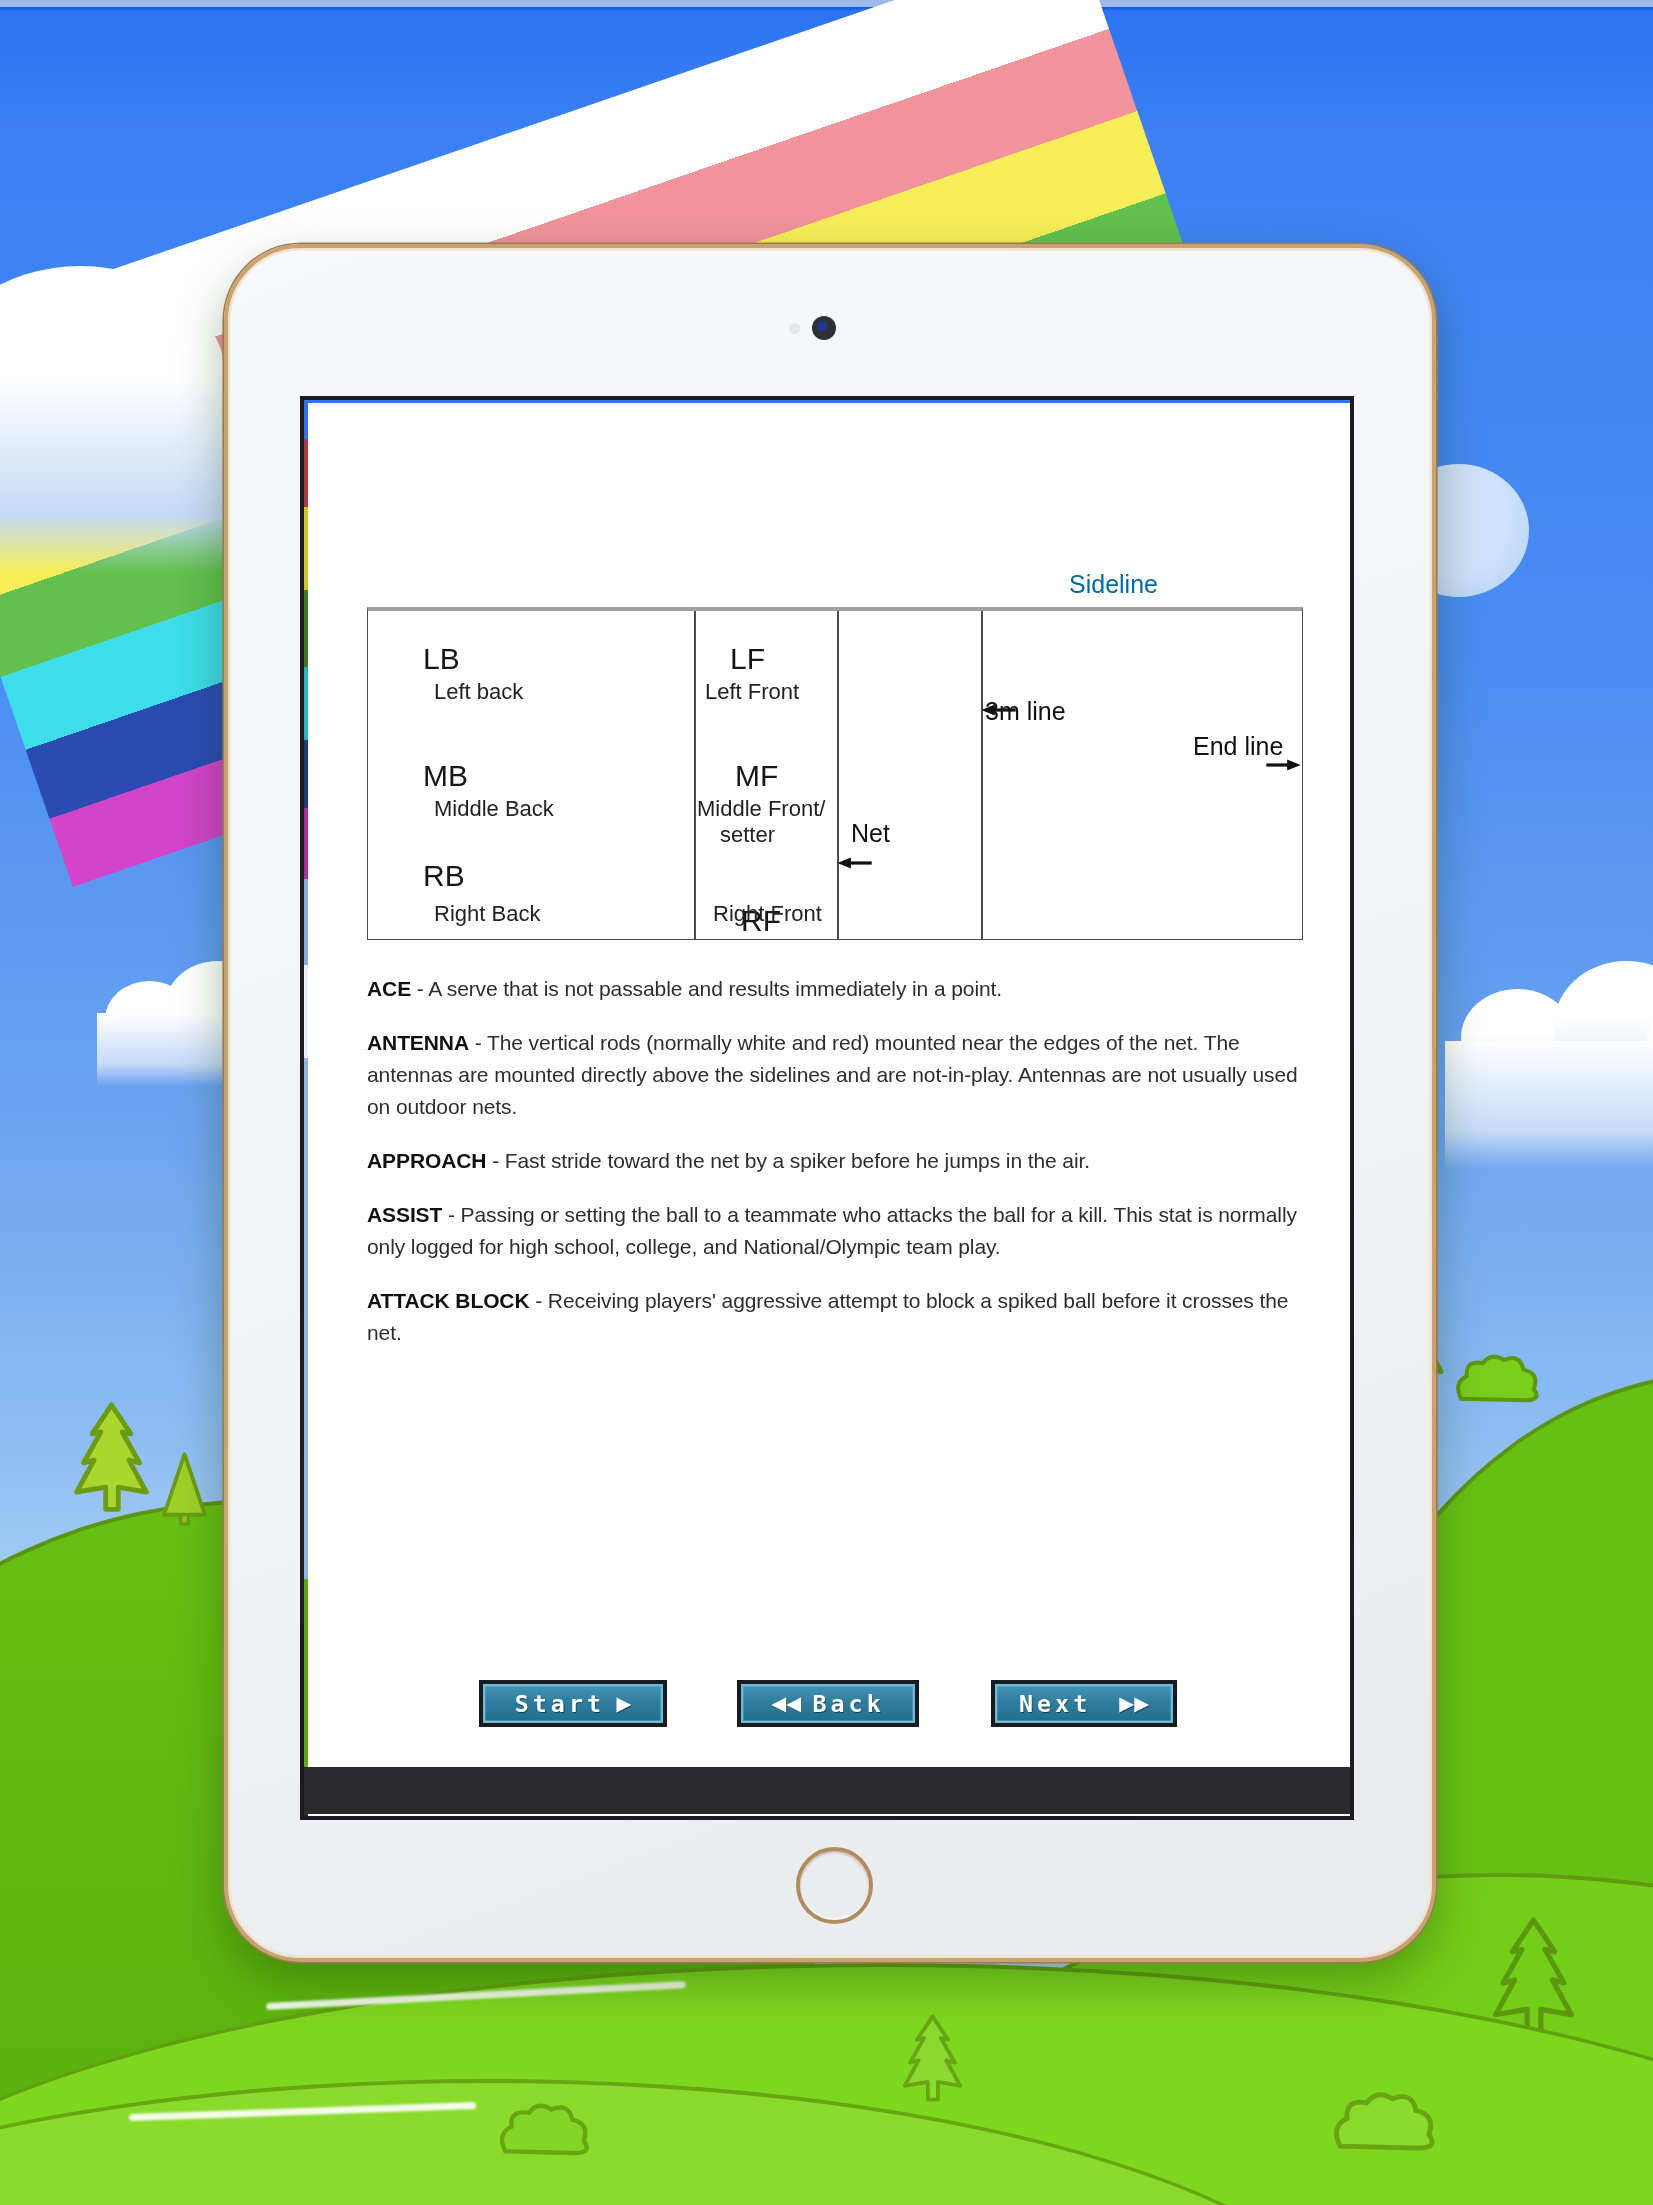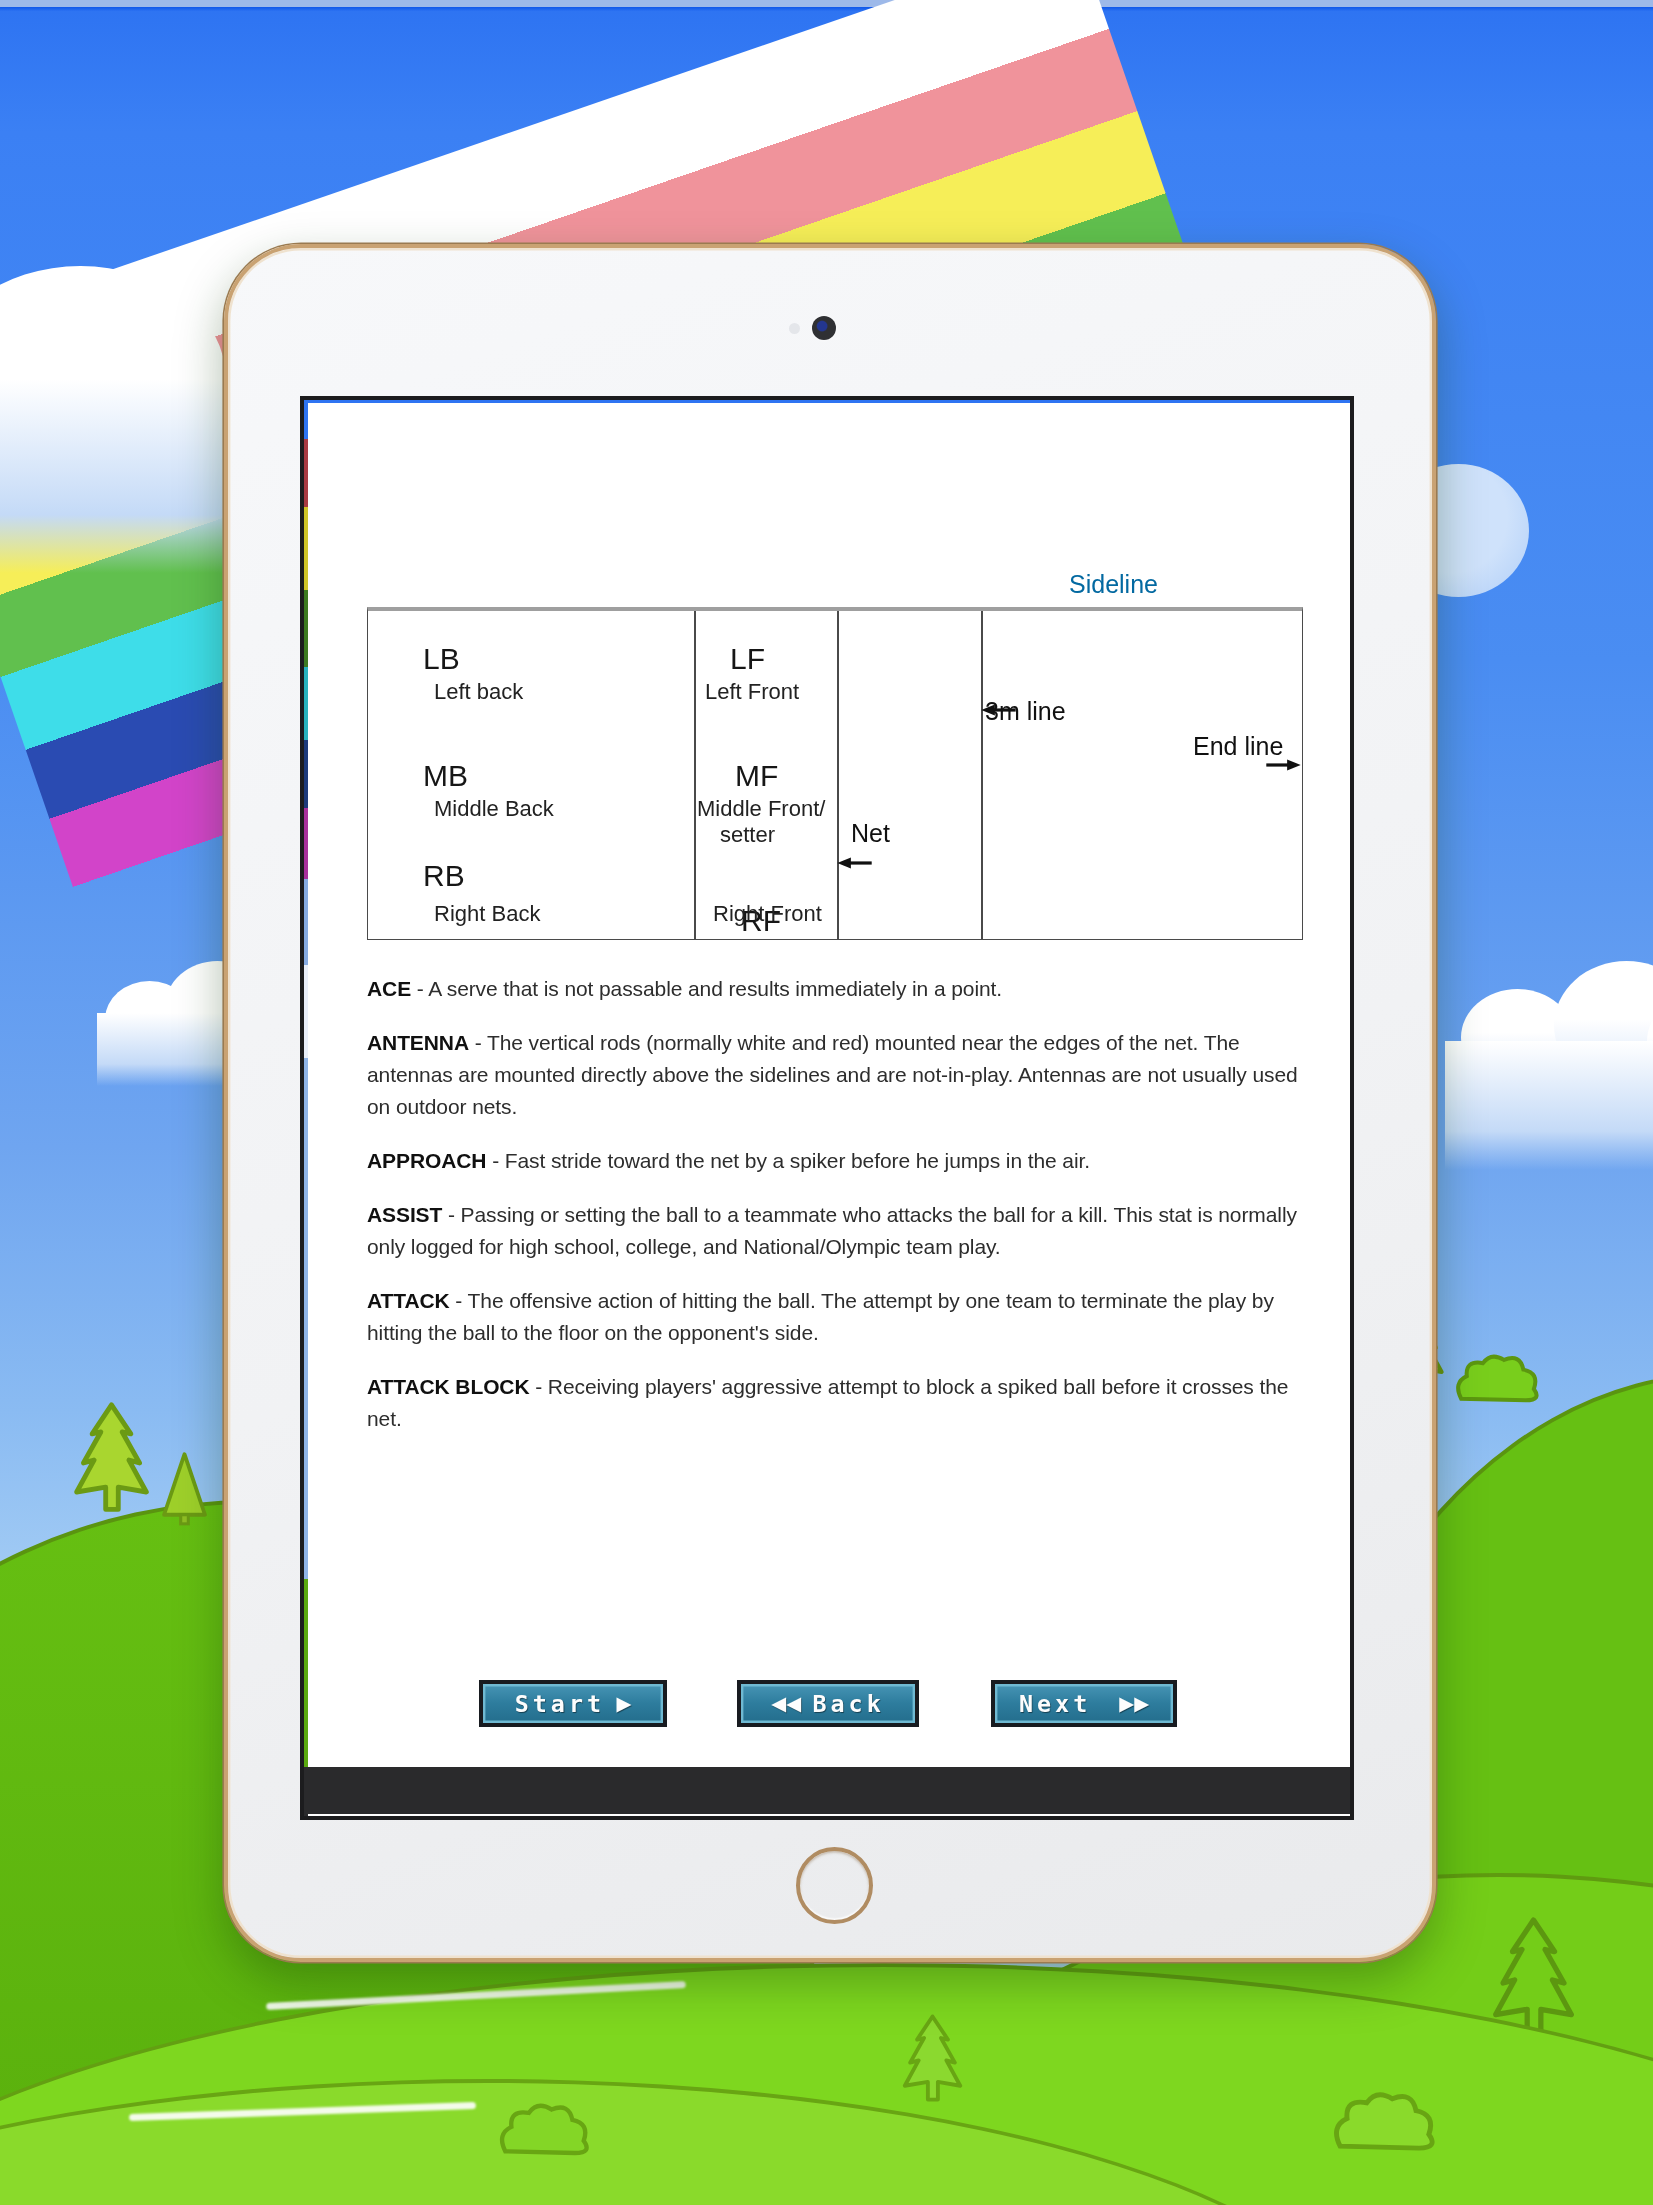--- a/index.html
+++ b/index.html
@@ -191,21 +191,20 @@
         <polygon points="58,10 41,3 41,17" fill="#111"></polygon>
           <rect x="15" y="8" width="28" height="4" fill="#111"></rect>
       </svg>
     </div>
 
     <div id="glossary" class="abs">
       <p><b>ACE</b><span> - A serve that is not passable and results immediately in a point.</span></p>
       <p><b>ANTENNA</b><span> - The vertical rods (normally white and red) mounted near the edges of the net. The antennas are mounted directly above the sidelines and are not-in-play. Antennas are not usually used on outdoor nets.</span></p>
       <p><b>APPROACH</b><span> - Fast stride toward the net by a spiker before he jumps in the air.</span></p>
       <p><b>ASSIST</b><span> - Passing or setting the ball to a teammate who attacks the ball for a kill. This stat is normally only logged for high school, college, and National/Olympic team play.</span></p>
-      <p><b>ATTACK</b><span> - The offensive action of hitting the ball. The attempt by one team to terminate the play by hitting the ball to the floor on the opponent's side.</span></p>
       <p><b>ATTACK BLOCK</b><span> - Receiving players' aggressive attempt to block a spiked ball before it crosses the net.</span></p>
     </div>
 
     <div id="btn-start" class="nav-btn">
       <span>Start</span>
       <span class="tri">▶</span>
     </div>
     <div id="btn-back" class="nav-btn">
       <span class="tri">◀◀</span>
       <span>Back</span>

